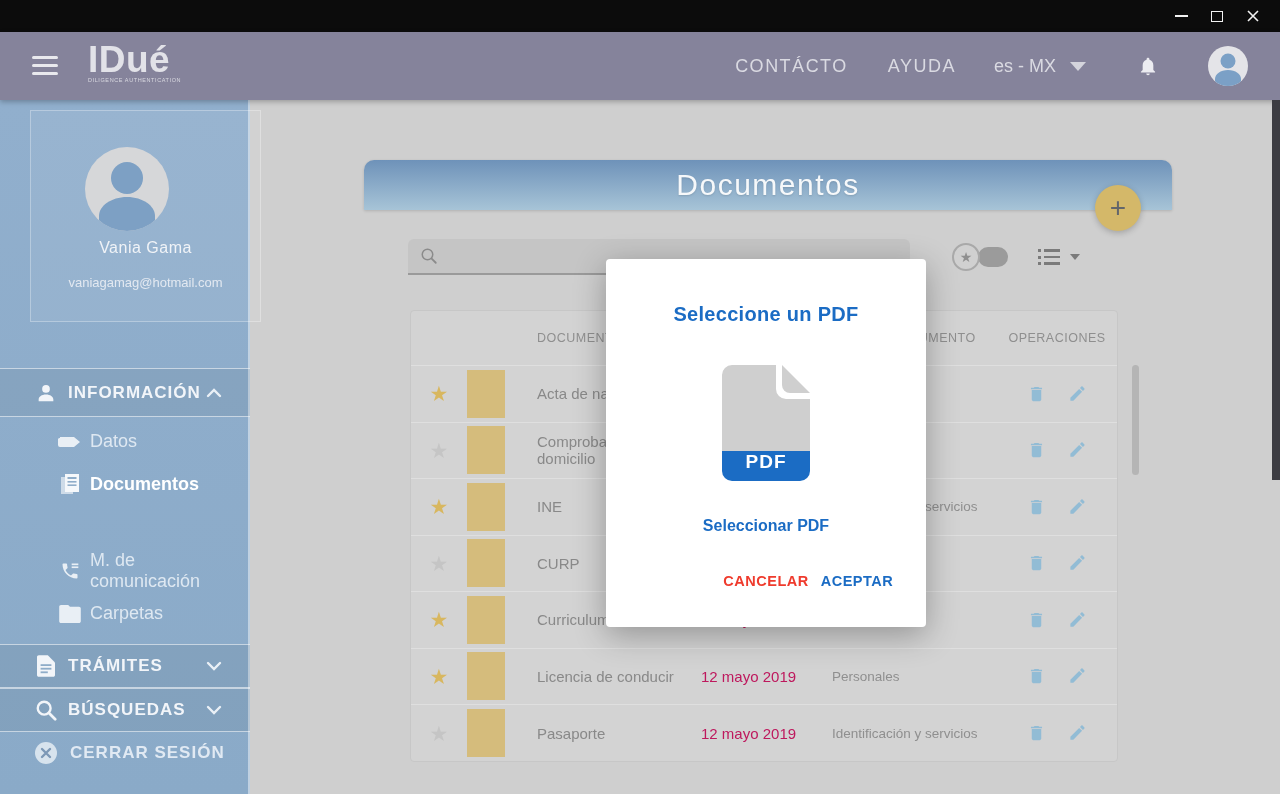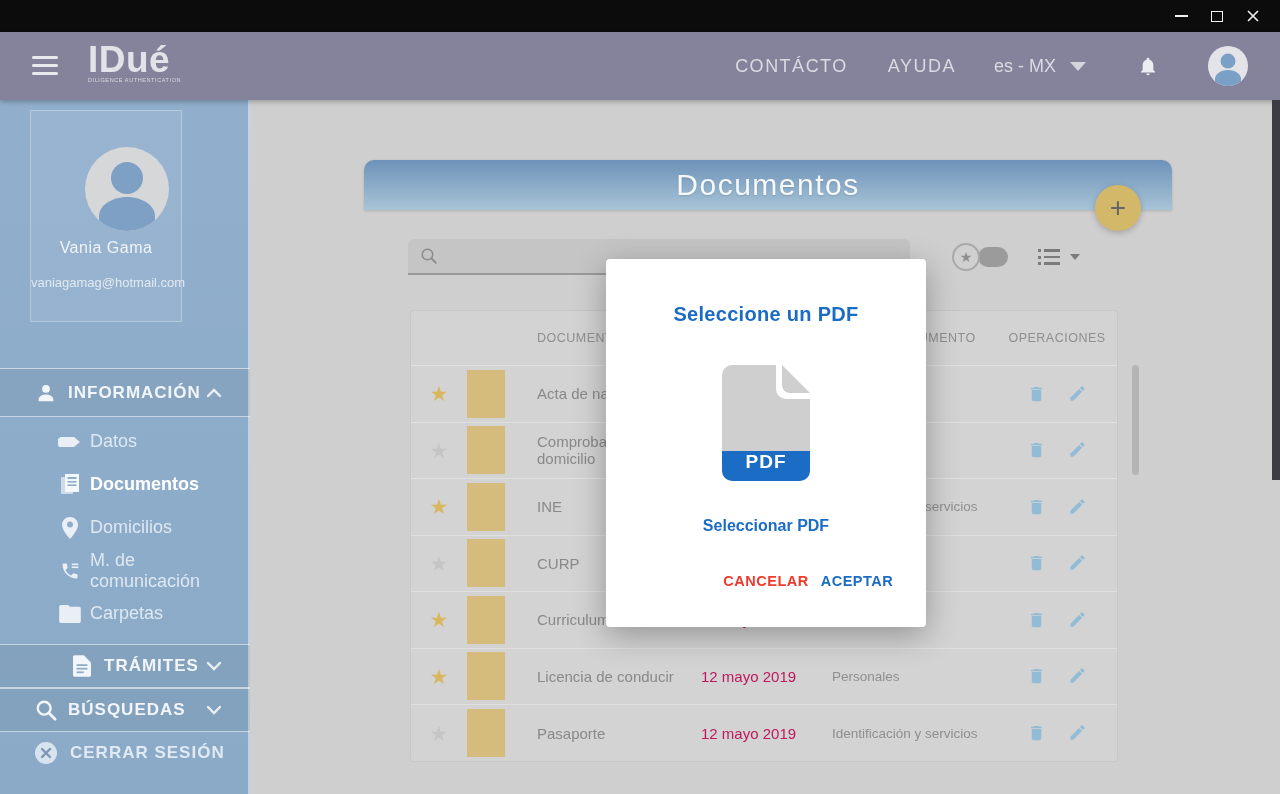--- a/index.html
+++ b/index.html
@@ -31,21 +31,21 @@
               border-top:9px solid #D4D4DC; margin-left:14px; }
   .bell { margin-right:50px; cursor:pointer; display:flex; }
   .avatar { width:40px; height:40px; border-radius:50%; background:#E4E4E8; overflow:hidden; margin-right:32px;
             cursor:pointer; position:relative; }
   .avatar svg, .pavatar svg { position:absolute; left:0; top:0; }
 
   
   .sidebar { position:absolute; left:0; top:100px; width:250px; height:694px;
              background:linear-gradient(180deg,#91AFCD 0%,#8AAAC8 100%);
              border-right:2px solid rgba(255,255,255,0.45); z-index:2; }
-  .pcard { position:absolute; left:30px; top:10px; width:152px; height:212px;
+  .pcard { position:absolute; left:30px; top:10px; width:231px; height:212px;
            background:rgba(255,255,255,0.07); border:1px solid rgba(255,255,255,0.30); }
   .pavatar { position:absolute; left:54px; top:36px; width:84px; height:84px; border-radius:50%;
              background:#D6D7D9; overflow:hidden; }
   .pname { position:absolute; left:0; top:128px; width:100%; text-align:center; color:#F0F3F7; font-size:16px; letter-spacing:0.5px; }
   .pemail { position:absolute; left:0; top:164px; width:100%; text-align:center; color:#E3E9F1; font-size:13px; }
 
   .navband { position:absolute; left:0; width:250px; display:flex; align-items:center;
              background:rgba(0,0,0,0.05); border-top:1.5px solid rgba(255,255,255,0.55);
              border-bottom:1.5px solid rgba(255,255,255,0.55); cursor:pointer; }
   .navband .bicon { margin-left:34px; display:flex; width:24px; justify-content:center; }
@@ -220,49 +220,40 @@
         <svg width="20" height="22" viewBox="0 0 20 22">
             <rect x="1" y="3" width="12" height="17" fill="#E9EFF5" opacity="0.7"></rect>
             <rect x="5" y="0" width="14" height="18" fill="#F5F8FB"></rect>
             <rect x="7.5" y="3" width="9" height="2" fill="#8FADC9"></rect>
             <rect x="7.5" y="7" width="9" height="1.6" fill="#8FADC9"></rect>
             <rect x="7.5" y="10.4" width="9" height="1.6" fill="#8FADC9"></rect>
           </svg>
       </span>
       <span class="slabel">Documentos</span>
     </div>
-    <div class="subitem" style="top:406px;">
-      <span class="sicon">
-        <svg width="16" height="22" viewBox="0 0 16 22">
-            <path d="M8 0C3.6 0 0 3.5 0 7.8 0 13.6 8 22 8 22s8-8.4 8-14.2C16 3.5 12.4 0 8 0z" fill="#E9EFF5"></path>
-            <circle cx="8" cy="7.6" r="3" fill="#8FADC9"></circle>
-          </svg>
-      </span>
-      <span class="slabel">Domicilios</span>
-    </div>
     <div class="subitem" style="top:449px;">
       <span class="sicon">
         <svg width="20" height="20" viewBox="0 0 24 24">
             <path fill="#E9EFF5" d="M6.62 10.79c1.44 2.83 3.76 5.14 6.59 6.59l2.2-2.2c.27-.27.67-.36 1.02-.24 1.12.37 2.33.57 3.57.57.55 0 1 .45 1 1V20c0 .55-.45 1-1 1-9.39 0-17-7.61-17-17 0-.55.45-1 1-1h3.5c.55 0 1 .45 1 1 0 1.25.2 2.45.57 3.57.11.35.03.74-.25 1.02l-2.2 2.2z"></path>
             <rect x="14" y="3" width="8" height="2" fill="#E9EFF5"></rect>
             <rect x="14" y="6.5" width="8" height="2" fill="#E9EFF5"></rect>
           </svg>
       </span>
       <span class="slabel">M. de comunicación</span>
     </div>
     <div class="subitem" style="top:492px;">
       <span class="sicon">
         <svg width="22" height="18" viewBox="0 0 24 20">
             <path d="M10 0H2C.9 0 0 .9 0 2v16c0 1.1.9 2 2 2h20c1.1 0 2-.9 2-2V4c0-1.1-.9-2-2-2h-10L10 0z" fill="#E9EFF5"></path>
           </svg>
       </span>
       <span class="slabel">Carpetas</span>
     </div>
 
-    <div class="navband" style="top:544px; height:44px;padding-left:36px;">
+    <div class="navband" style="top:544px; height:44px;">
       <span class="bicon">
         <svg width="18" height="22" viewBox="0 0 20 24">
             <path d="M12 0H2C.9 0 0 .9 0 2v20c0 1.1.9 2 2 2h16c1.1 0 2-.9 2-2V8l-8-8z" fill="#F2F5F9"></path>
             <rect x="4" y="10" width="12" height="2" fill="#8FADC9"></rect>
             <rect x="4" y="14" width="12" height="2" fill="#8FADC9"></rect>
             <rect x="4" y="18" width="8" height="2" fill="#8FADC9"></rect>
           </svg>
       </span>
       <span class="blabel">TRÁMITES</span>
       <span class="chev">

